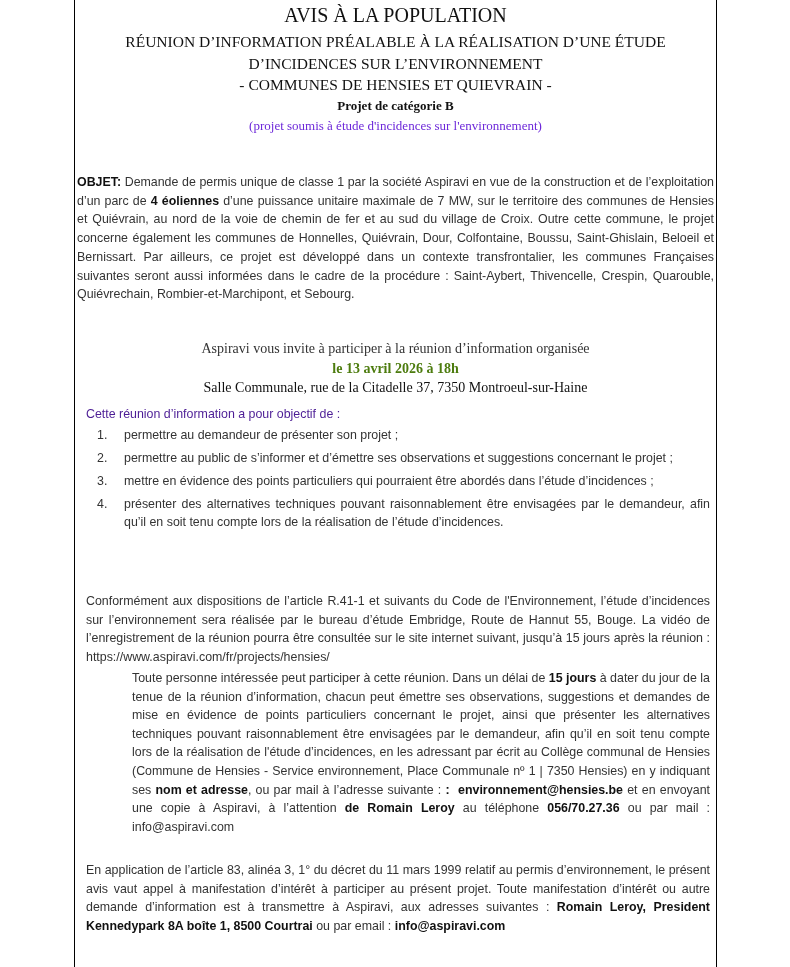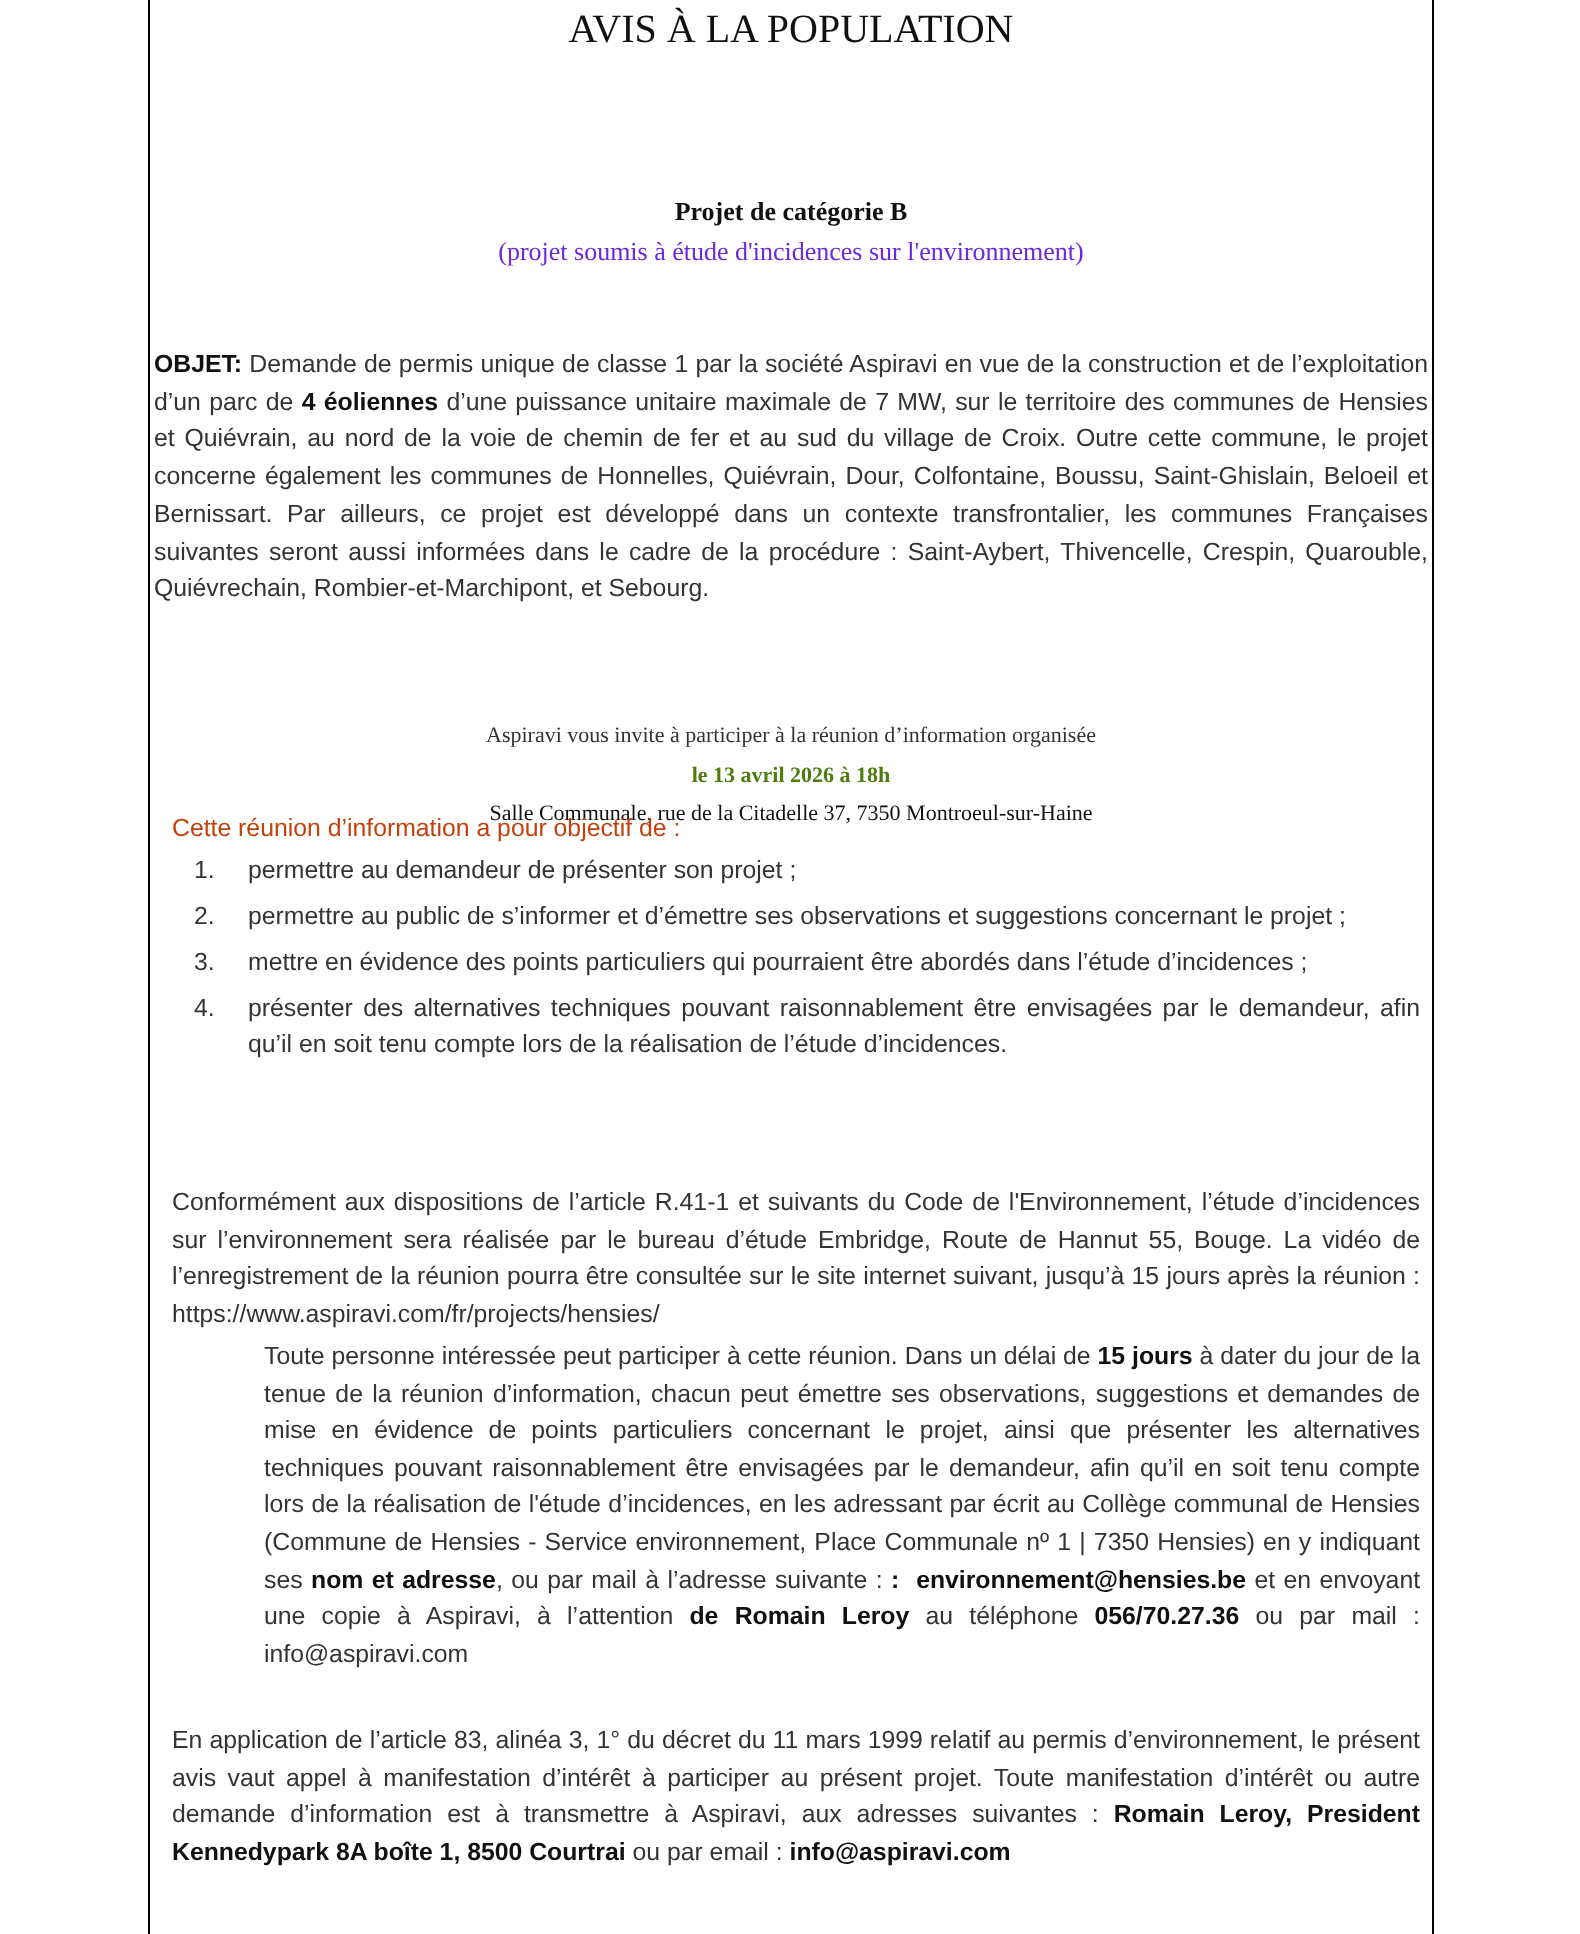--- a/index.html
+++ b/index.html
@@ -11,39 +11,44 @@
   }
   .center { text-align: center; font-family: Liberation Serif, serif; }
   .t1 { position: absolute; left: 0; right: 0; top: 5px; font-size: 20px; line-height: 24px; color: #111; }
   .t2 { position: absolute; left: 0; right: 0; top: 33px; font-size: 15.5px; line-height: 21.5px; color: #111; }
   .t3 { position: absolute; left: 0; right: 0; top: 98px; font-size: 13px; line-height: 20px; font-weight: bold; color: #111; }
   .t4 { position: absolute; left: 0; right: 0; top: 118px; font-size: 13px; line-height: 20px; color: #6d28d9; }
   .dem { position: absolute; left: 0; right: 0; top: 155px; font-size: 11.6px; line-height: 16px; color: #333; }
   .dem b { color: #111; }
   .objet { position: absolute; left: 2px; right: 2px; top: 175px; font-size: 12.4px; line-height: 18.7px; text-align: justify; color: #333; }
   .objet b { color: #111; }
-  .invite { position: absolute; left: 0; right: 0; top: 341px; font-size: 11px; line-height: 19.5px; color: #333; margin-top: 20px; }
+  .invite { position: absolute; left: 0; right: 0; top: 341px; font-size: 14px; line-height: 19.5px; color: #333; }
   .invite .strong { color: #4d7c0f; font-weight: bold; }
   .invite .place { color: #111; }
-  .obj-intro { position: absolute; left: 11px; right: 6px; top: 407px; font-size: 12.4px; line-height: 19px; color: #c2410c; }
+  .obj-intro { position: absolute; left: 11px; right: 6px; top: 407px; font-size: 12.4px; line-height: 19px; color: #4c1d95; }
   .list { position: absolute; left: 11px; right: 6px; top: 428px; margin: 0; padding: 0; list-style: none; font-size: 12.4px; line-height: 18px; color: #333; }
   .list li { position: relative; padding-left: 38px; text-align: justify; margin-bottom: 5px; }
   .list li .num { position: absolute; left: 11px; top: 0; }
   .para { position: absolute; left: 11px; right: 6px; font-size: 12.4px; line-height: 18.6px; text-align: justify; color: #333; }
   .p1 { top: 594px; }
   .p2 { top: 671px; margin-left: 46px; }
   .p3 { top: 863px; }
   .para b { color: #111; }
 </style>
 </head>
 <body>
 
 <div class="frame">
 
   <div class="t1 center">AVIS À LA POPULATION</div>
+  <div class="t2 center">
+    <div>RÉUNION D’INFORMATION PRÉALABLE À LA RÉALISATION D’UNE ÉTUDE</div>
+    <div>D’INCIDENCES SUR L’ENVIRONNEMENT</div>
+    <div>- COMMUNES DE HENSIES ET QUIEVRAIN -</div>
+  </div>
   <div class="t3 center">Projet de catégorie B</div>
   <div class="t4 center">(projet soumis à étude d'incidences sur l'environnement)</div>
 
 
   <div class="objet"><b>OBJET:</b><span> Demande de permis unique de classe 1 par la société Aspiravi en vue de la construction et de l’exploitation d’un parc de </span><b>4 éoliennes</b><span> d’une puissance unitaire maximale de 7 MW, sur le territoire des communes de Hensies et Quiévrain, au nord de la voie de chemin de fer et au sud du village de Croix. Outre cette commune, le projet concerne également les communes de Honnelles, Quiévrain, Dour, Colfontaine, Boussu, Saint-Ghislain, Beloeil et Bernissart. Par ailleurs, ce projet est développé dans un contexte transfrontalier, les communes Françaises suivantes seront aussi informées dans le cadre de la procédure : Saint-Aybert, Thivencelle, Crespin, Quarouble, Quiévrechain, Rombier-et-Marchipont, et Sebourg.</span></div>
 
   <div class="invite center">
     <div>Aspiravi vous invite à participer à la réunion d’information organisée</div>
     <div class="strong">le 13 avril 2026 à 18h</div>
     <div class="place">Salle Communale, rue de la Citadelle 37, 7350 Montroeul-sur-Haine</div>

